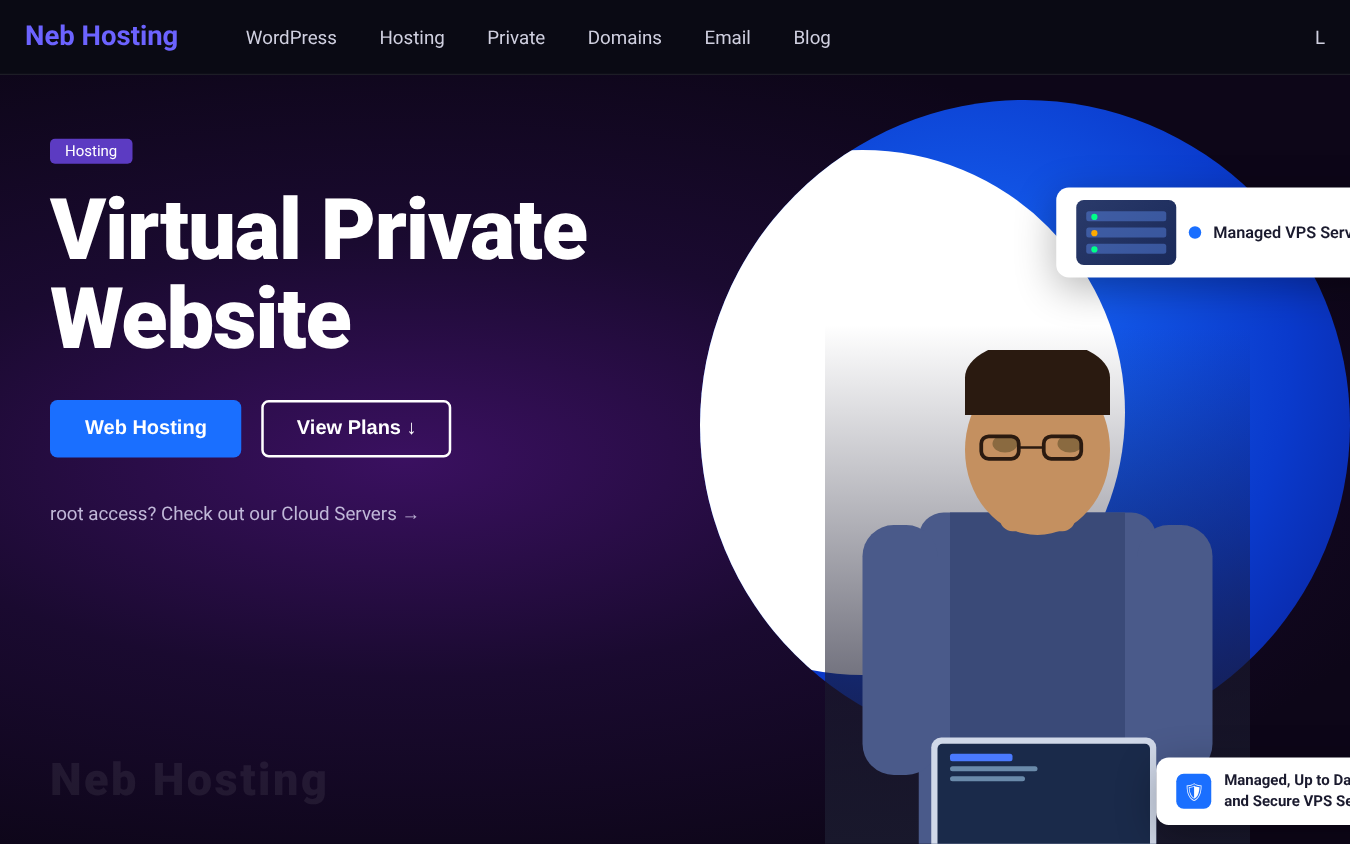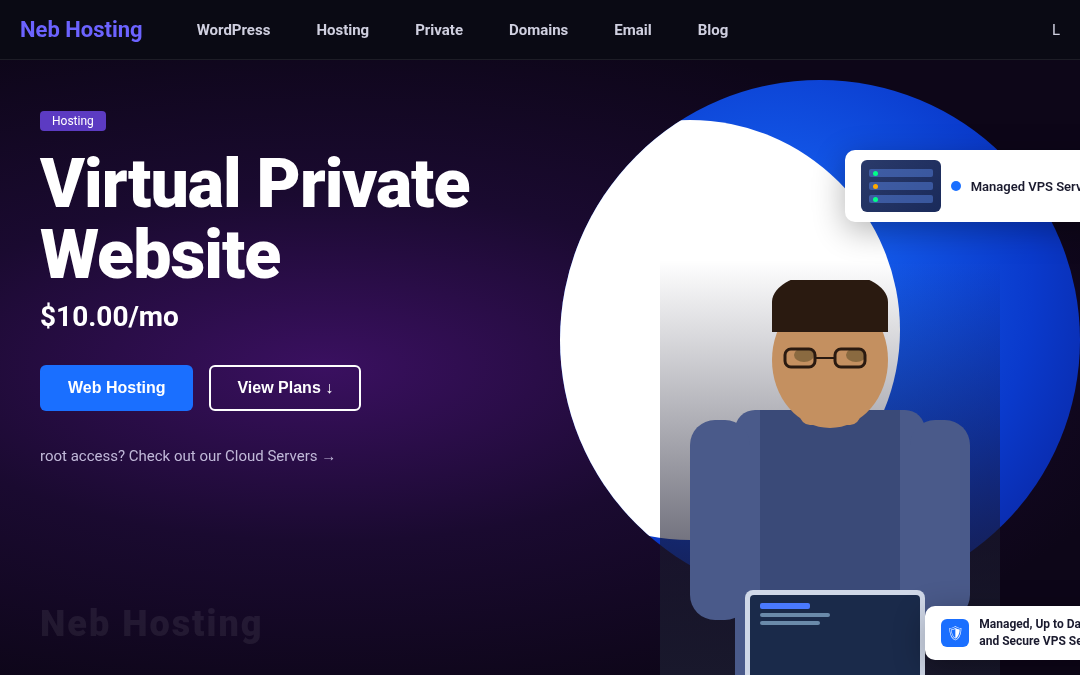--- a/index.html
+++ b/index.html
@@ -27,23 +27,22 @@
       color: #fff;
       font-size: 22px;
       font-weight: 700;
       margin-right: 40px;
       white-space: nowrap;
     }
     .nav-logo span { color: #6c63ff; }
     .nav-items {
       display: flex;
       align-items: flex-start;
-      gap: 18px;
+      gap: 6px;
       flex: 1;
-      font-weight: bold;
     }
     .nav-item {
       color: #d0d0e0;
       font-size: 15px;
       padding: 6px 14px;
       cursor: pointer;
       white-space: nowrap;
       border-radius: 4px;
       transition: background 0.2s;
     }
@@ -78,21 +77,21 @@
       padding: 3px 12px;
       border-radius: 4px;
       margin-bottom: 18px;
     }
 
     .hero-title {
       font-size: 68px;
       font-weight: 900;
       color: #ffffff;
       line-height: 1.05;
-      margin-bottom: 8px;
+      margin-bottom: 28px;
       letter-spacing: -1px;
     }
 
     .hero-subtitle {
       font-size: 20px;
       color: #b0a8c8;
       margin-bottom: 28px;
     }
 
     .hero-price {
@@ -318,21 +317,20 @@
 </nav>
 
 <div class="hero">
 
   <div class="hero-content">
     <div class="breadcrumb-badge">Hosting</div>
     <h1 class="hero-title">
       <span>Virtual Private</span><br>
       <span>Website</span>
     </h1>
-    <p class="hero-price">$10.00/mo</p>
     <div class="hero-buttons">
       <button class="btn-primary">Web Hosting</button>
       <button class="btn-secondary">View Plans ↓</button>
     </div>
     <div class="hero-link">root access? Check out our Cloud Servers →</div>
   </div>
 
   <div class="hero-visual">
 
     <div class="circle-bg"></div>

